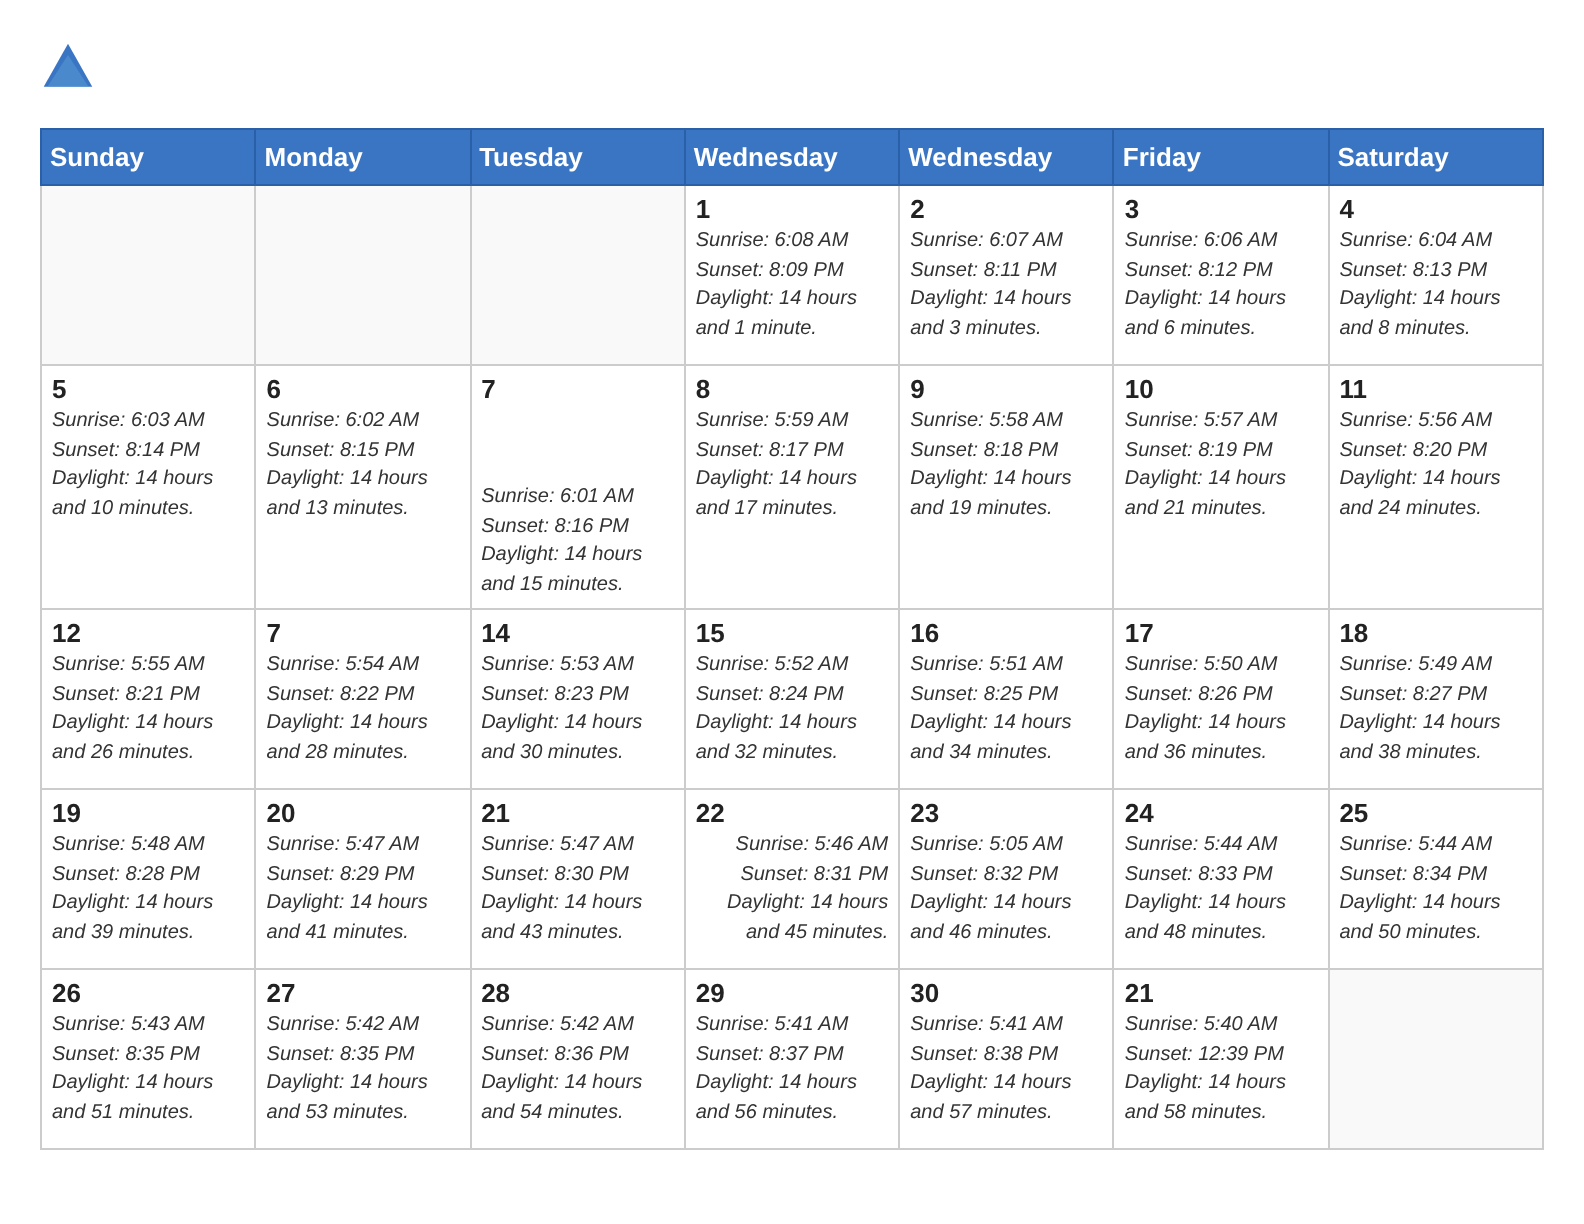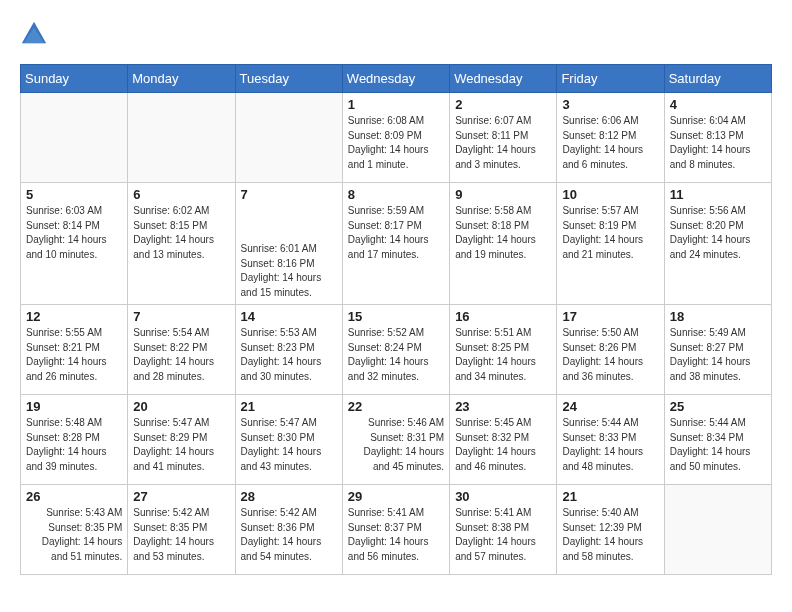--- a/index.html
+++ b/index.html
@@ -49,21 +49,21 @@
       border-collapse: collapse;
       border: 1px solid #ccc;
     }
     .calendar th {
       background-color: #3a75c4;
       color: white;
       font-size: 13px;
       padding: 6px 4px;
       text-align: left;
       border: 1px solid #2a60a8;
-      font-weight: normal;
+      font-weight: bold;
     }
     .calendar td {
       border: 1px solid #ccc;
       vertical-align: top;
       padding: 4px 5px;
       font-size: 10.5px;
       color: #333;
       height: 90px;
       width: calc(100% / 7);
       background: #fff;
@@ -74,20 +74,21 @@
     .day-number {
       font-weight: bold;
       font-size: 13px;
       margin-bottom: 2px;
       color: #222;
     }
     .day-info {
       line-height: 1.45;
       font-size: 10px;
       color: #333;
+      font-style: italic;
     }
   </style>
 </head>
 <body>
 
 <div class="header">
   <div class="logo">
     <svg class="logo-icon" viewBox="0 0 30 30">
       <polygon points="15,2 28,25 2,25" fill="#3a75c4"></polygon>
       <polygon points="15,8 26,25 4,25" fill="#5a9fd4" opacity="0.5"></polygon>
@@ -253,41 +254,41 @@
 Daylight: 14 hours and 43 minutes.</div>
         </td>
         <td>
           <div class="day-number">22</div>
           <div class="day-info" style="white-space: pre-line; text-align: right;">Sunrise: 5:46 AM
 Sunset: 8:31 PM
 Daylight: 14 hours and 45 minutes.</div>
         </td>
         <td>
           <div class="day-number">23</div>
-          <div class="day-info" style="white-space: pre-line;">Sunrise: 5:45 AM
+          <div class="day-info" style="white-space: pre-line;">Sunrise: 5:05 AM
 Sunset: 8:32 PM
 Daylight: 14 hours and 46 minutes.</div>
         </td>
         <td>
           <div class="day-number">24</div>
           <div class="day-info" style="white-space: pre-line;">Sunrise: 5:44 AM
 Sunset: 8:33 PM
 Daylight: 14 hours and 48 minutes.</div>
         </td>
         <td>
           <div class="day-number">25</div>
           <div class="day-info" style="white-space: pre-line;">Sunrise: 5:44 AM
 Sunset: 8:34 PM
 Daylight: 14 hours and 50 minutes.</div>
         </td>
       </tr>
       <tr>
         <td>
           <div class="day-number">26</div>
-          <div class="day-info" style="white-space: pre-line; text-align: right;">Sunrise: 5:43 AM
+          <div class="day-info" style="white-space: pre-line;">Sunrise: 5:43 AM
 Sunset: 8:35 PM
 Daylight: 14 hours and 51 minutes.</div>
         </td>
         <td>
           <div class="day-number">27</div>
           <div class="day-info" style="white-space: pre-line;">Sunrise: 5:42 AM
 Sunset: 8:35 PM
 Daylight: 14 hours and 53 minutes.</div>
         </td>
         <td>

